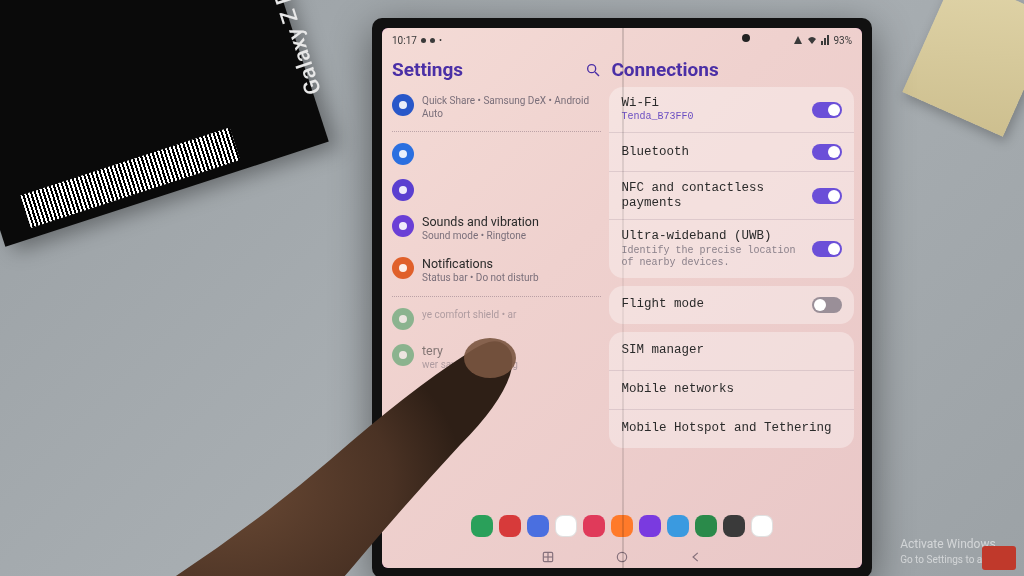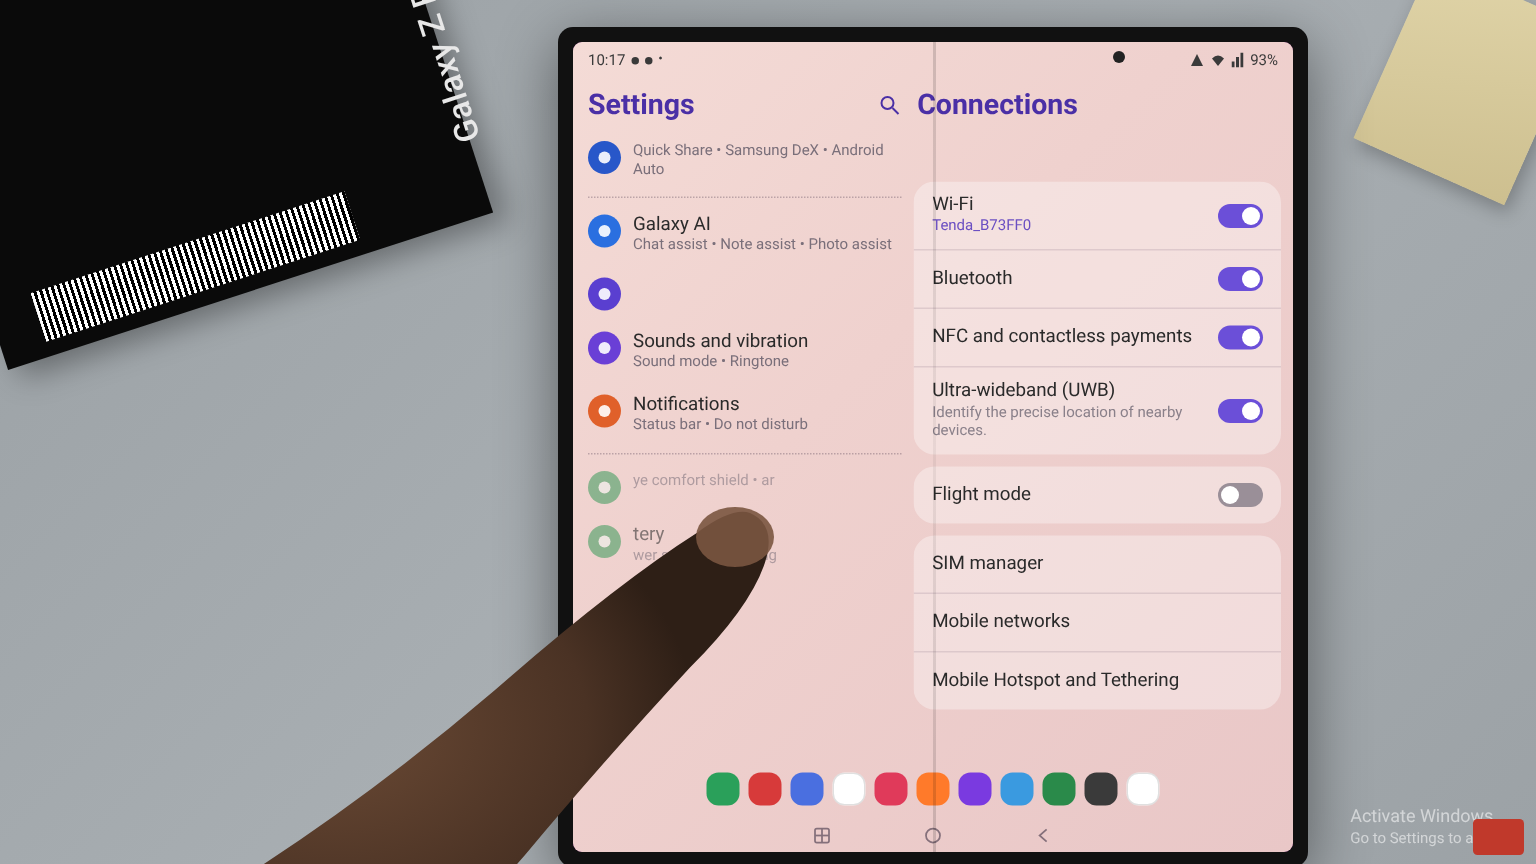--- a/index.html
+++ b/index.html
@@ -17,35 +17,35 @@
   .screen{position:absolute;inset:0;background:linear-gradient(135deg,#f4dbd6 0%,#efd1ce 40%,#e9c7c7 100%);display:flex;flex-direction:column;}
   
   .status{height:20px;display:flex;align-items:center;justify-content:space-between;padding:2px 10px 0;font-size:10px;color:#3a3a3a;}
   .status-left,.status-right{display:flex;align-items:center;gap:4px;}
   .dot{width:5px;height:5px;border-radius:50%;background:#3a3a3a;}
   .cam{position:absolute;top:6px;left:50%;transform:translateX(120px);width:8px;height:8px;border-radius:50%;background:#222;z-index:6;}
   
   .panes{flex:1;display:flex;gap:6px;padding:4px 8px 2px;}
   .pane{display:flex;flex-direction:column;min-width:0;}
   .pane-left{flex:0 0 46%;}
-  .pane-right{flex:1;gap:34px;}
+  .pane-right{flex:1;}
   .pane-title{font-size:19px;font-weight:700;color:#4a2fa6;padding:4px 2px 6px;display:flex;align-items:center;justify-content:space-between;}
   .search-ic{width:16px;height:16px;}
   
   .s-item{display:flex;gap:8px;padding:7px 2px;align-items:flex-start;}
   .s-ic{width:22px;height:22px;border-radius:50%;flex-shrink:0;display:flex;align-items:center;justify-content:center;color:#fff;}
   .s-txt{min-width:0;}
   .s-main{font-size:12.5px;color:#2a2a2a;line-height:1.15;}
   .s-sub{font-size:10px;color:#7a6f7a;line-height:1.25;margin-top:1px;}
   .divider{height:0;border-top:1px dotted rgba(90,70,90,.35);margin:4px 2px;}
   
   .card{background:rgba(255,255,255,.35);border-radius:14px;margin-bottom:8px;overflow:hidden;}
   .c-row{display:flex;align-items:center;justify-content:space-between;padding:9px 12px;min-height:20px;}
   .c-row + .c-row{border-top:1px solid rgba(120,100,120,.18);}
-  .c-txt{display:flex;flex-direction:column;min-width:0;flex:1;padding-right:8px;}
+  .c-txt{display:flex;flex-direction:column;min-width:0;flex:1;padding-right:8px;font-family:Liberation Mono, monospace;}
   .c-main{font-size:12.5px;color:#2a2a2a;line-height:1.15;}
   .c-sub{font-size:10px;color:#6b4fc2;line-height:1.2;margin-top:1px;}
   .c-sub.gray{color:#8a808a;}
   
   .toggle{width:30px;height:16px;border-radius:10px;position:relative;flex-shrink:0;}
   .toggle.on{background:#6b4fd8;}
   .toggle.off{background:#9a8f98;}
   .knob{position:absolute;top:2px;width:12px;height:12px;border-radius:50%;background:#fff;}
   .on .knob{right:2px;}
   .off .knob{left:2px;}
@@ -123,24 +123,20 @@
                   <div class="s-txt">
                     <div class="s-sub">Quick Share • Samsung DeX • Android Auto</div>
                   </div>
                 </div>
                 <div class="divider"></div>
                 <div class="s-item">
                   <div class="s-ic" style="background: rgb(42, 111, 224);">
                     <svg width="12" height="12" viewBox="0 0 12 12">
                       <circle cx="6" cy="6" r="4" fill="#fff" opacity=".9"></circle>
                     </svg>
-                  </div>
-                  <div class="s-txt">
-                    <div class="s-main">Galaxy AI</div>
-                    <div class="s-sub">Chat assist • Note assist • Photo assist</div>
                   </div>
                 </div>
                 <div class="s-item">
                   <div class="s-ic" style="background: rgb(90, 63, 208);">
                     <svg width="12" height="12" viewBox="0 0 12 12">
                       <circle cx="6" cy="6" r="4" fill="#fff" opacity=".9"></circle>
                     </svg>
                   </div>
                 </div>
                 <div class="s-item">

